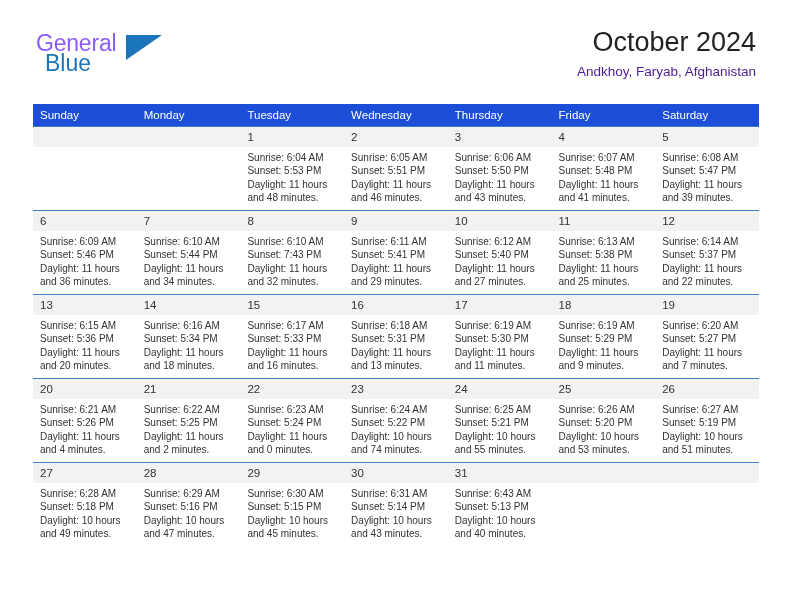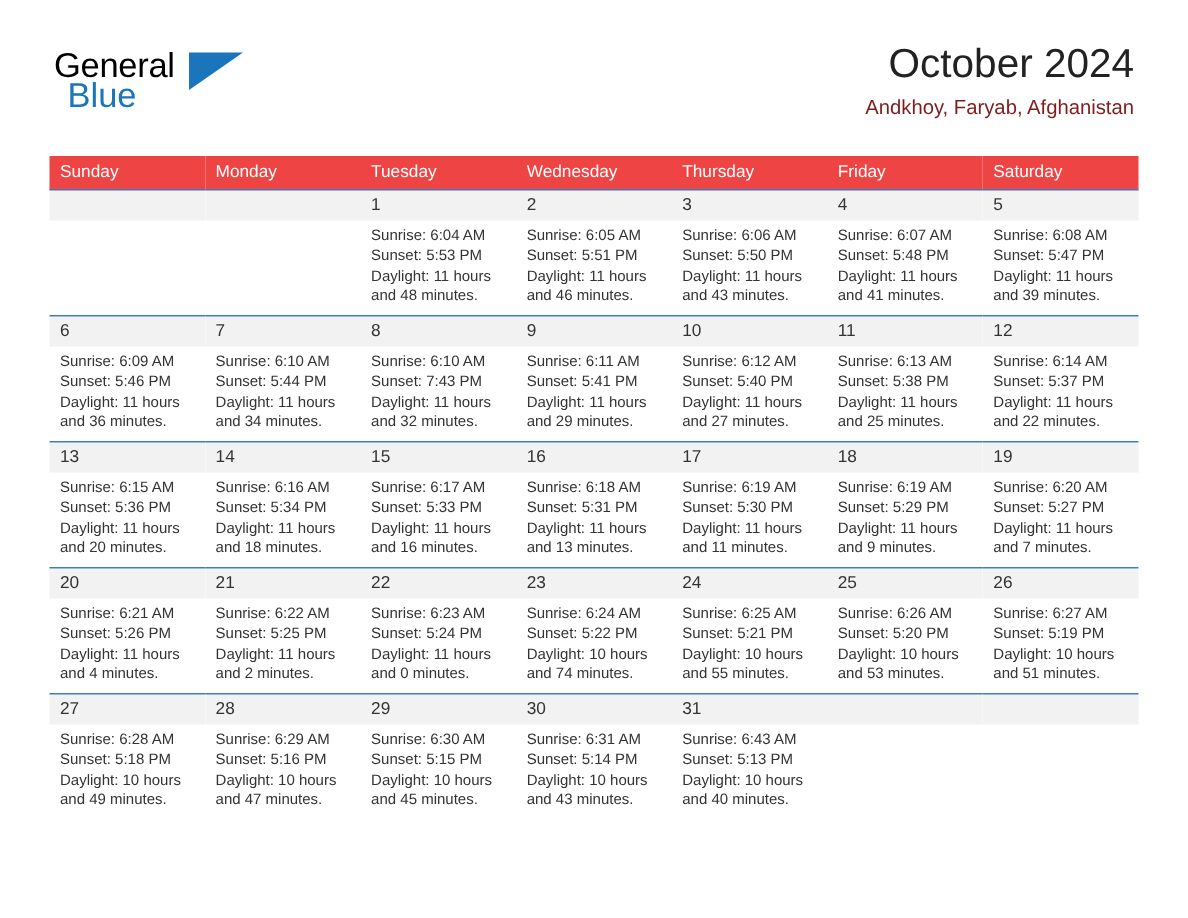--- a/index.html
+++ b/index.html
@@ -24,21 +24,21 @@
   }
   .brand {
     position: absolute;
     left: 36px;
     top: 32px;
     line-height: 1;
     user-select: none;
   }
   .brand-general {
     font-size: 23px;
-    color: #000000;
+    color: #8b5cf6;
     letter-spacing: -0.2px;
     display: block;
     height: 24px;
   }
   .brand-blue {
     font-size: 23px;
     color: #1b75bb;
     display: block;
     margin-top: -4px;
     margin-left: 9px;
@@ -63,37 +63,37 @@
   }
   .cal-title {
     font-size: 27px;
     color: #222222;
     font-weight: normal;
     line-height: 32px;
     white-space: nowrap;
   }
   .cal-subtitle {
     font-size: 13.5px;
-    color: #7f1d1d;
+    color: #4c1d95;
     line-height: 20px;
     margin-top: 4px;
     white-space: nowrap;
   }
 
   
   .calendar {
     position: absolute;
     left: 33px;
     top: 104px;
     width: 726px;
     border-collapse: collapse;
     table-layout: fixed;
   }
   .calendar th {
-    background: #ef4444;
+    background: #1d4ed8;
     color: #ffffff;
     font-size: 11.5px;
     font-weight: normal;
     text-align: left;
     padding: 5px 0 5px 7px;
     height: 12px;
     border: none;
   }
   .calendar td {
     vertical-align: top;

